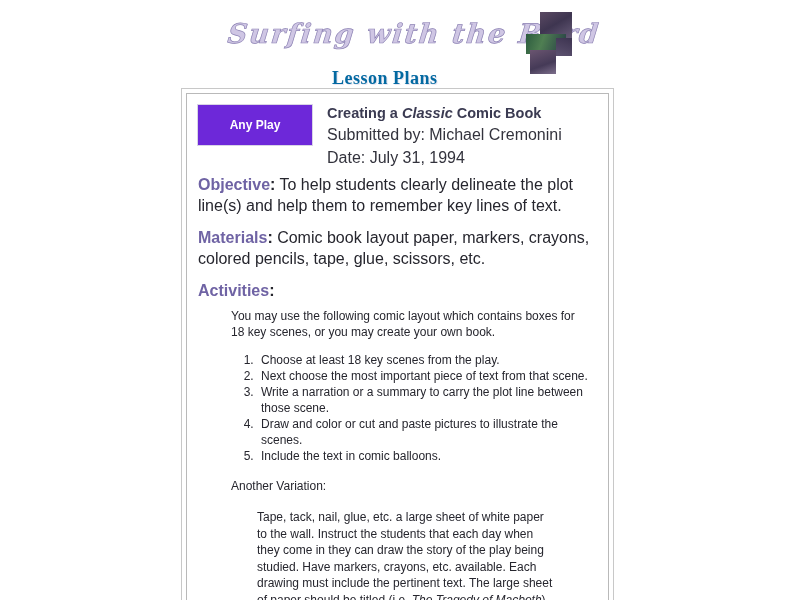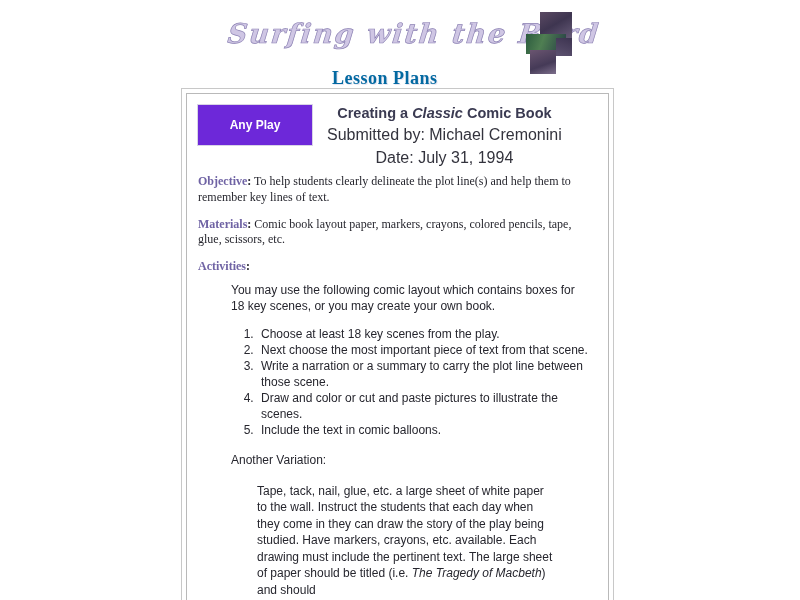--- a/index.html
+++ b/index.html
@@ -142,21 +142,20 @@
     color: #ffffff;
     font-size: 12px;
     font-weight: 700;
     flex: 0 0 auto;
     text-align: center;
   }
 
   .head-text {
     margin-left: 14px;
     padding-top: 1px;
-    text-align: center;
   }
 
   .lesson-title {
     font-size: 14.5px;
     font-weight: 700;
     color: #3b3b52;
     line-height: 1.15;
     white-space: nowrap;
   }
   .lesson-title em {
@@ -167,24 +166,23 @@
     font-size: 16px;
     color: #33333d;
     line-height: 1.32;
     margin-top: 2px;
     white-space: nowrap;
   }
 
   
   .section {
     margin: 0 0 11px 1px;
-    font-size: 12px;
+    font-size: 16px;
     color: #26262e;
     line-height: 1.32;
-    font-family: Liberation Serif, serif;
   }
 
   .sec-label {
     color: #6f63a4;
     font-weight: 700;
   }
   .sec-colon {
     color: #26262e;
     font-weight: 700;
   }

